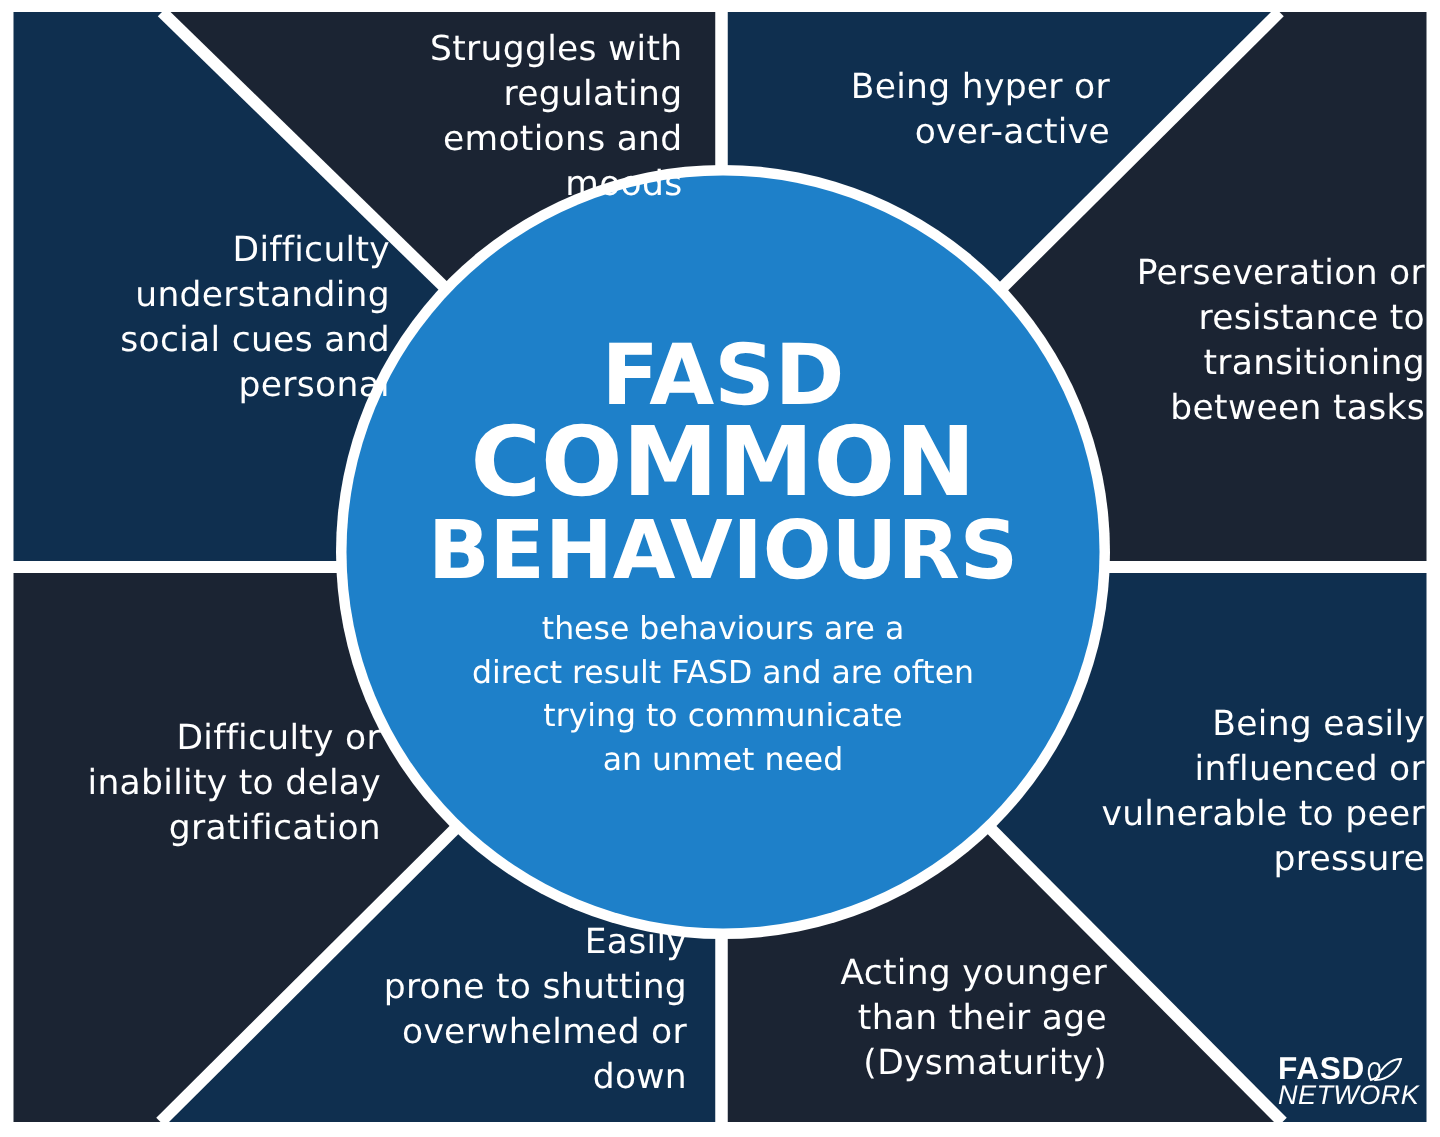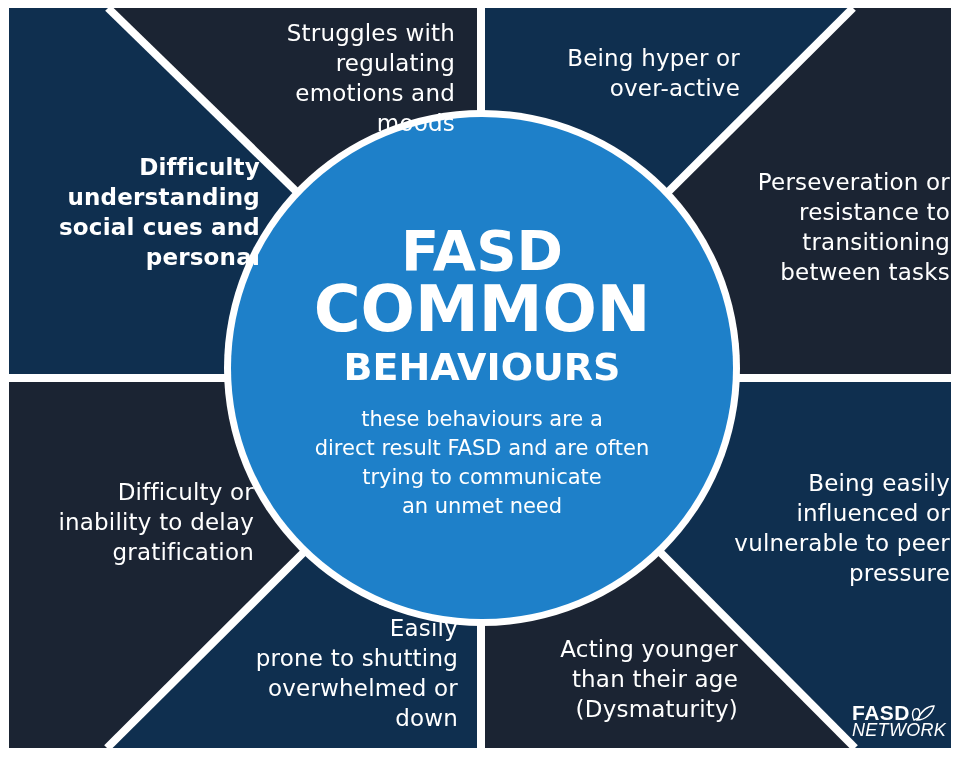--- a/index.html
+++ b/index.html
@@ -52,21 +52,21 @@
     <line x1="303" y1="553" x2="107" y2="748" stroke="#ffffff" stroke-width="8"></line>
     <line x1="660" y1="552" x2="855" y2="748" stroke="#ffffff" stroke-width="8"></line>
 
     <circle cx="482" cy="368" r="258" fill="#ffffff"></circle>
     <circle cx="482" cy="368" r="251" fill="#1e80c9"></circle>
   </svg>
 
   <div class="title" style="top:222px;">
     <span style="font-size:56px;">FASD</span>
     <span style="font-size:64px;">COMMON</span>
-    <span style="font-size:38px;">BEHAVIOURS</span>
+    <span style="font-size:54px;">BEHAVIOURS</span>
   </div>
 
   <div class="subtitle">
     <span>these behaviours are a</span>
     <span>direct result FASD and are often</span>
     <span>trying to communicate</span>
     <span>an unmet need</span>
   </div>
 
   <div class="txt" style="left:215px; width:240px; top:18px;">
@@ -107,21 +107,21 @@
     <span>overwhelmed or</span>
     <span>down</span>
   </div>
 
   <div class="txt" style="left:14px; width:240px; top:477px;">
     <span>Difficulty or</span>
     <span>inability to delay</span>
     <span>gratification</span>
   </div>
 
-  <div class="txt" style="left:20px; width:240px; top:152px;font-weight:bold;">
+  <div class="txt" style="left:20px; width:240px; top:152px;">
     <span>Difficulty</span>
     <span>understanding</span>
     <span>social cues and</span>
     <span>personal</span>
   </div>
 
   <div class="logo">
     <div class="l1">
       <span>FASD</span>
       <svg width="24" height="18" viewBox="0 0 24 18" style="margin-left:1px;">

